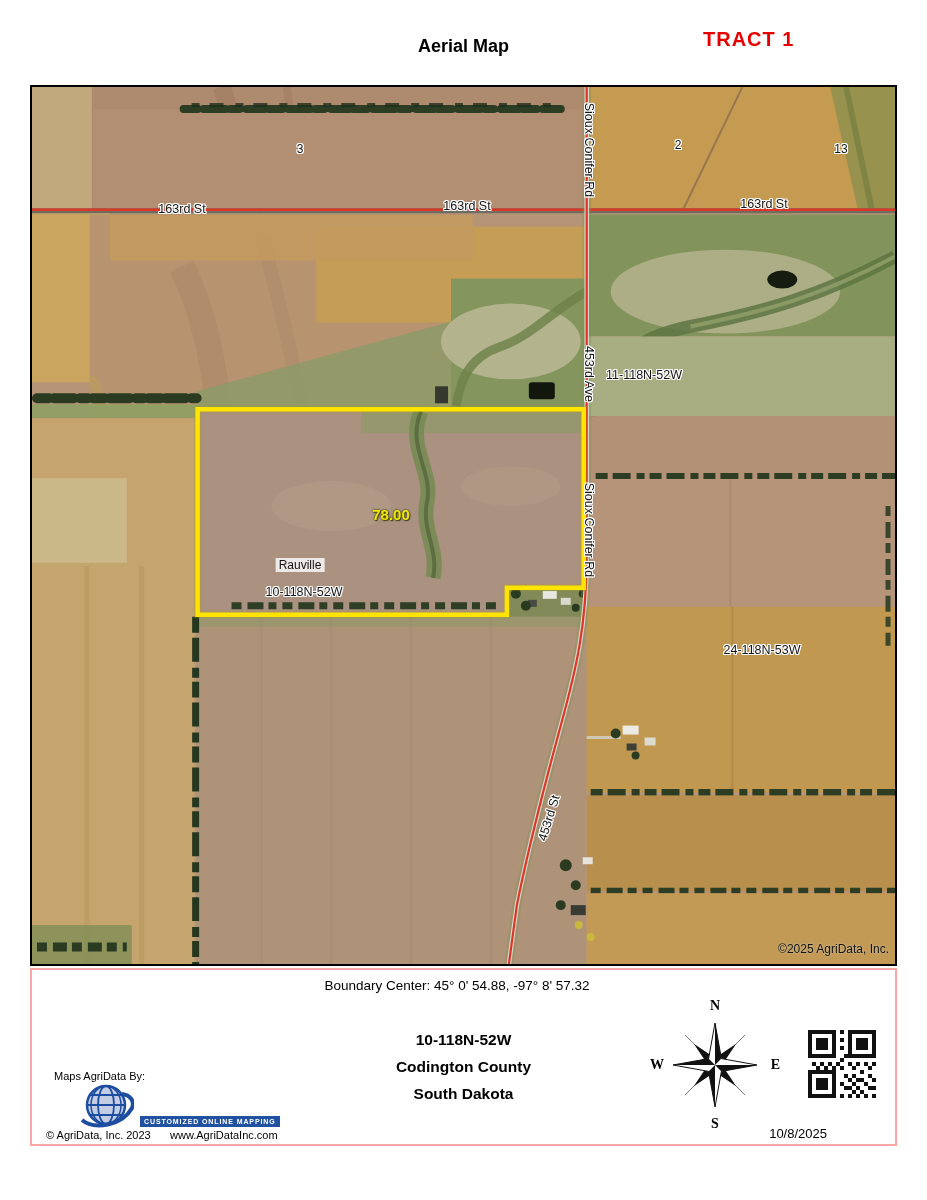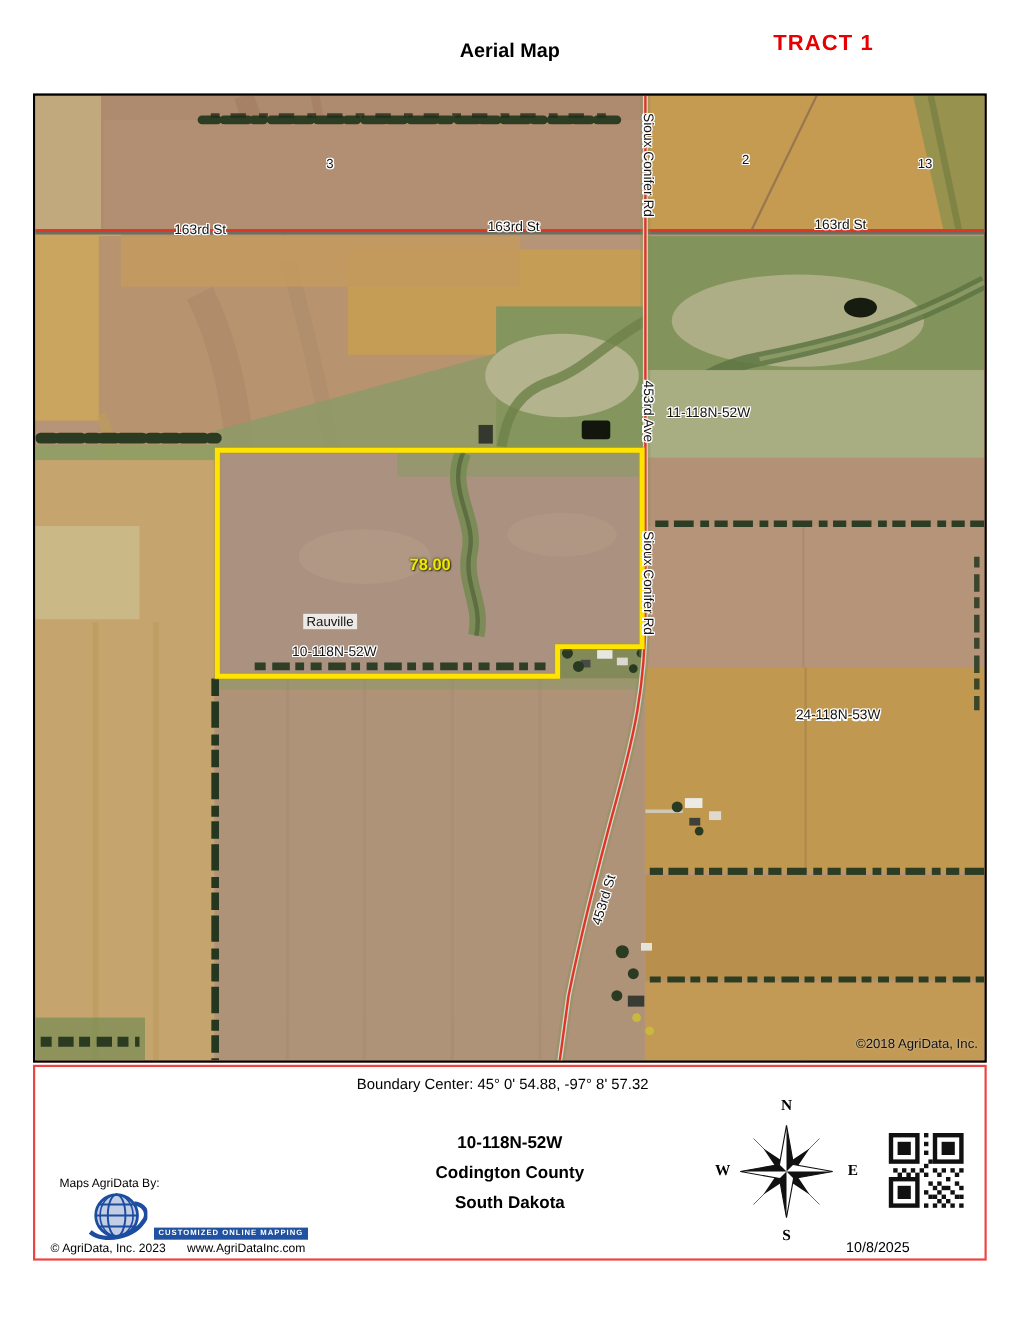--- a/index.html
+++ b/index.html
@@ -25,21 +25,21 @@
   .rotSt{transform:translate(-50%,-50%) rotate(-73deg);}
   .sec{font-size:12px;}
   .acres{font-size:15px;color:#f0e800;font-weight:bold;
          text-shadow:0 0 2px #4a4a22,0 0 2px #4a4a22,1px 1px 1px #3c3c1a;}
   .place{font-size:12px;background:rgba(248,248,248,.85);padding:0 3px;text-shadow:none;}
   .mcopy{position:absolute;right:6px;bottom:8px;font-size:12px;color:#111;transform:none;
          text-shadow:0 0 2px #d8cfb8;}
 
   
   .info-frame{position:absolute;left:30px;top:968px;width:867px;height:178px;
-              border:2px solid #ef4444;box-sizing:border-box;background:#fff;}
+              border:2px solid #fca5a5;box-sizing:border-box;background:#fff;}
   .bcenter{position:absolute;left:120px;top:8px;width:610px;text-align:center;font-size:13.5px;}
 
   .scalebar{position:absolute;left:616px;top:6px;width:246px;height:44px;font-size:13px;}
   .scalebar .t0{position:absolute;left:0;top:0;}
   .scalebar .t1{position:absolute;left:124px;top:0;transform:translateX(-50%);}
   .scalebar .t2{position:absolute;right:0;top:0;}
   .sbar{position:absolute;left:0;right:0;top:20px;height:14px;border-bottom:4px solid #111;}
   .tick{position:absolute;width:3px;background:#111;}
   .tick.end{top:0;height:14px;}
   .tick.mid{top:7px;height:7px;}
@@ -205,21 +205,21 @@
     <div class="mlbl sec" style="left:646px;top:58px">2</div>
     <div class="mlbl sec" style="left:809px;top:62px">13</div>
 
     <div class="mlbl" style="left:612px;top:288px">11-118N-52W</div>
     <div class="mlbl" style="left:730px;top:563px">24-118N-53W</div>
 
     <div class="mlbl acres" style="left:359px;top:427px">78.00</div>
     <div class="mlbl place" style="left:268px;top:478px">Rauville</div>
     <div class="mlbl" style="left:272px;top:505px">10-118N-52W</div>
 
-    <div class="mlbl mcopy">©2018 AgriData, Inc.</div>
+    <div class="mlbl mcopy">©2025 AgriData, Inc.</div>
   </div>
 
   <div class="info-frame">
 
     <div class="bcenter">Boundary Center: 45° 0' 54.88,  -97° 8' 57.32</div>
 
 
     <div class="loc">
       <div>10-118N-52W</div>
       <div>Codington County</div>

